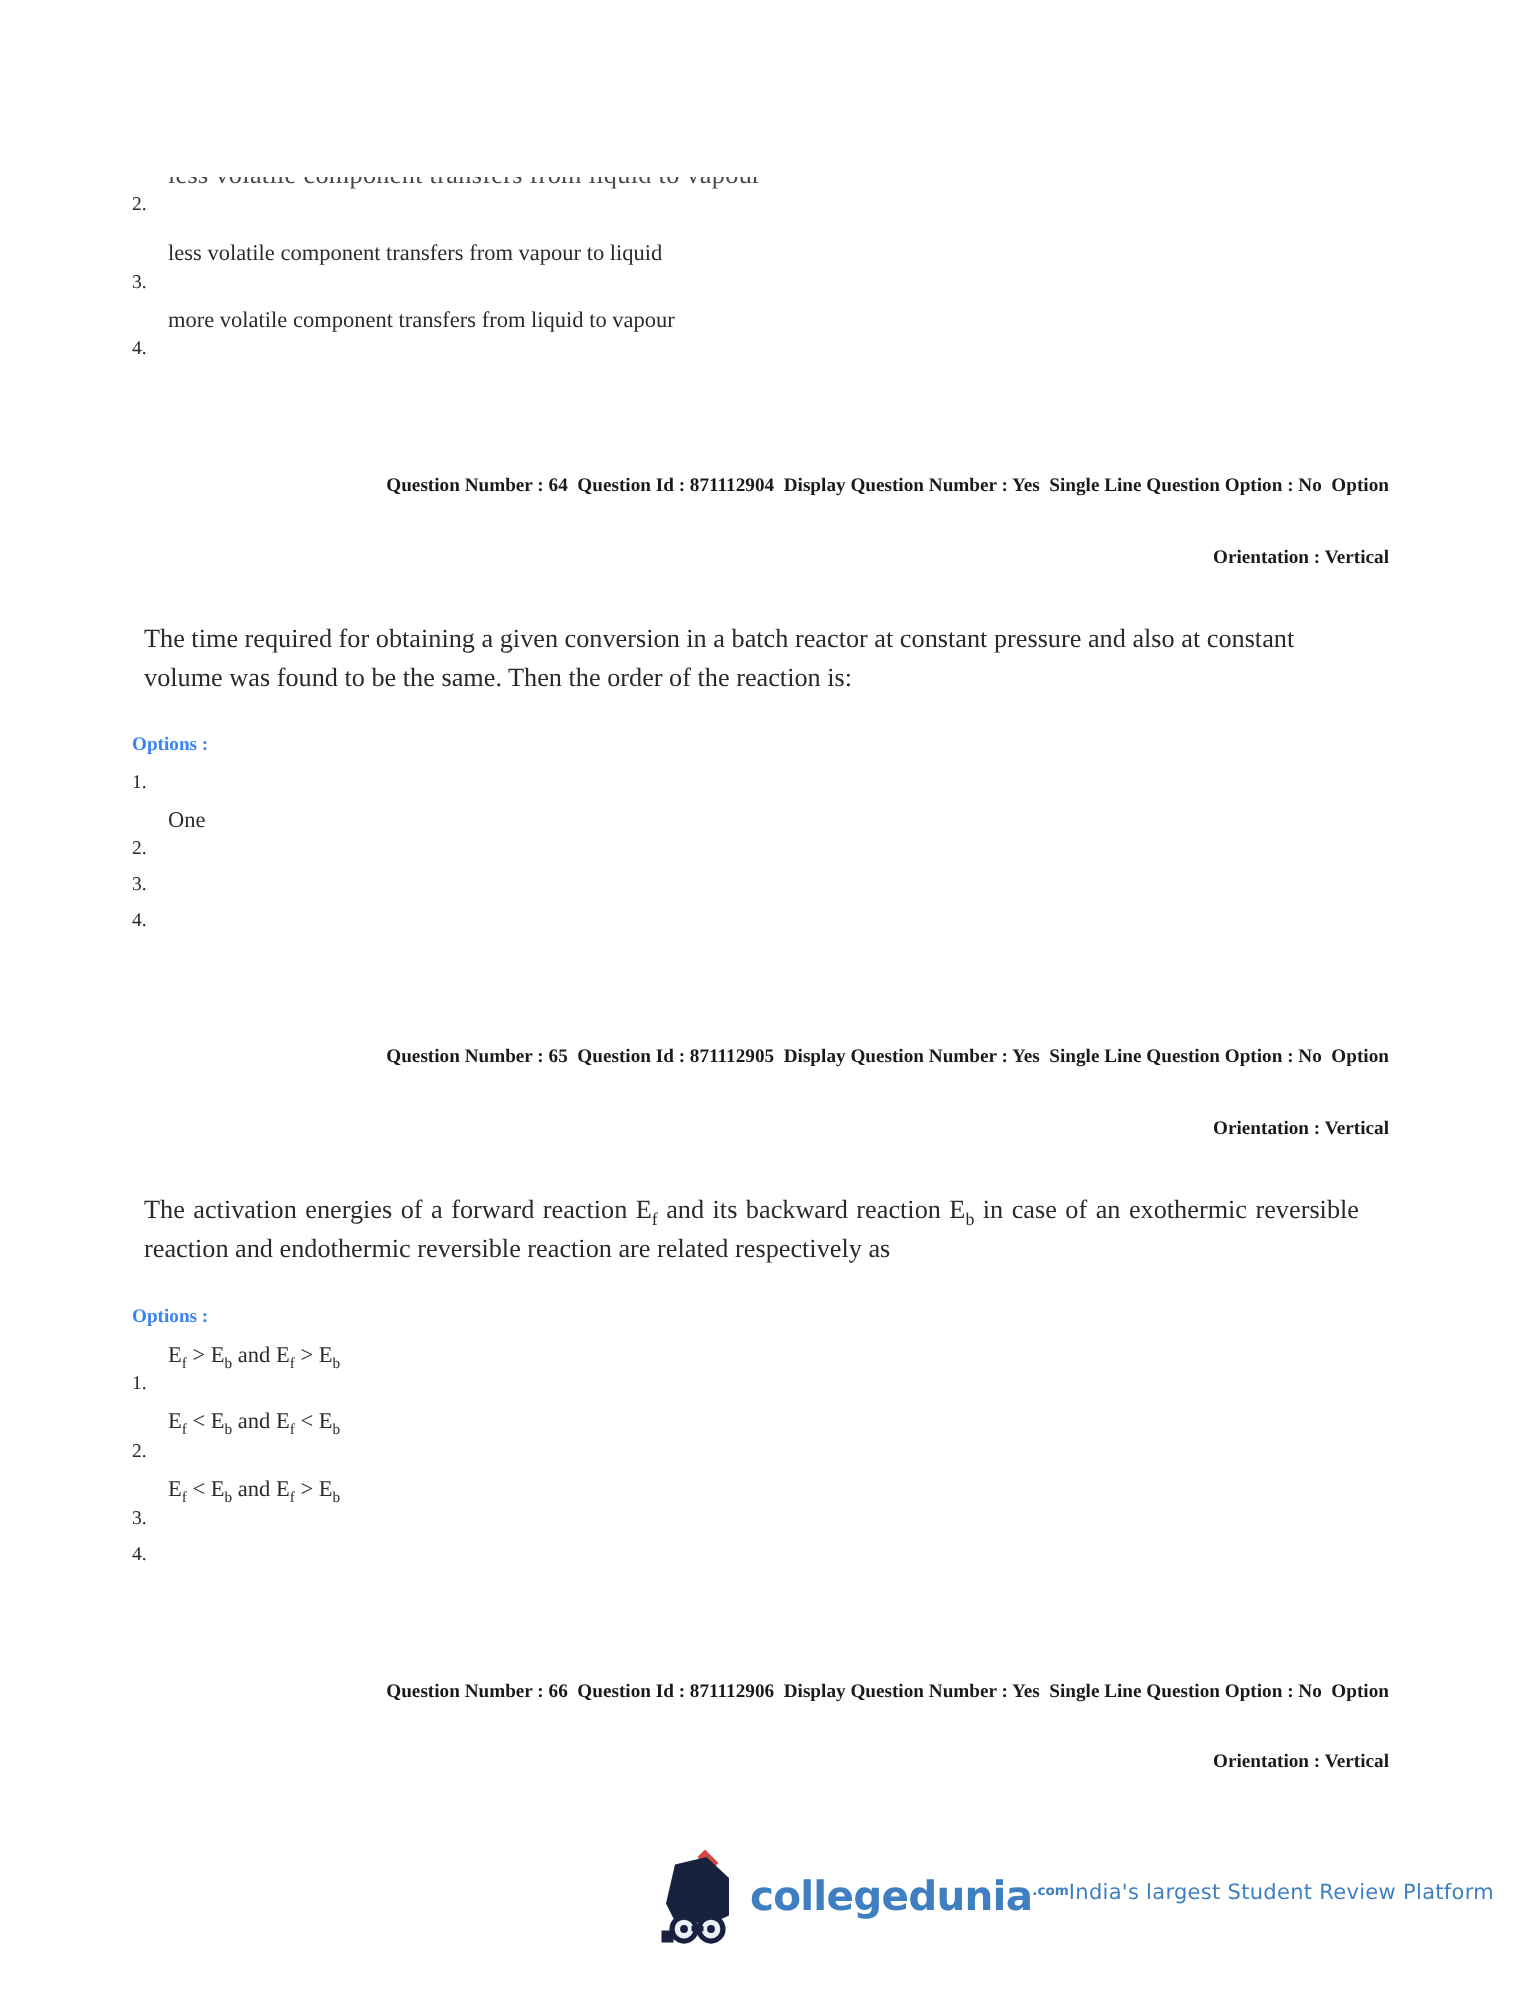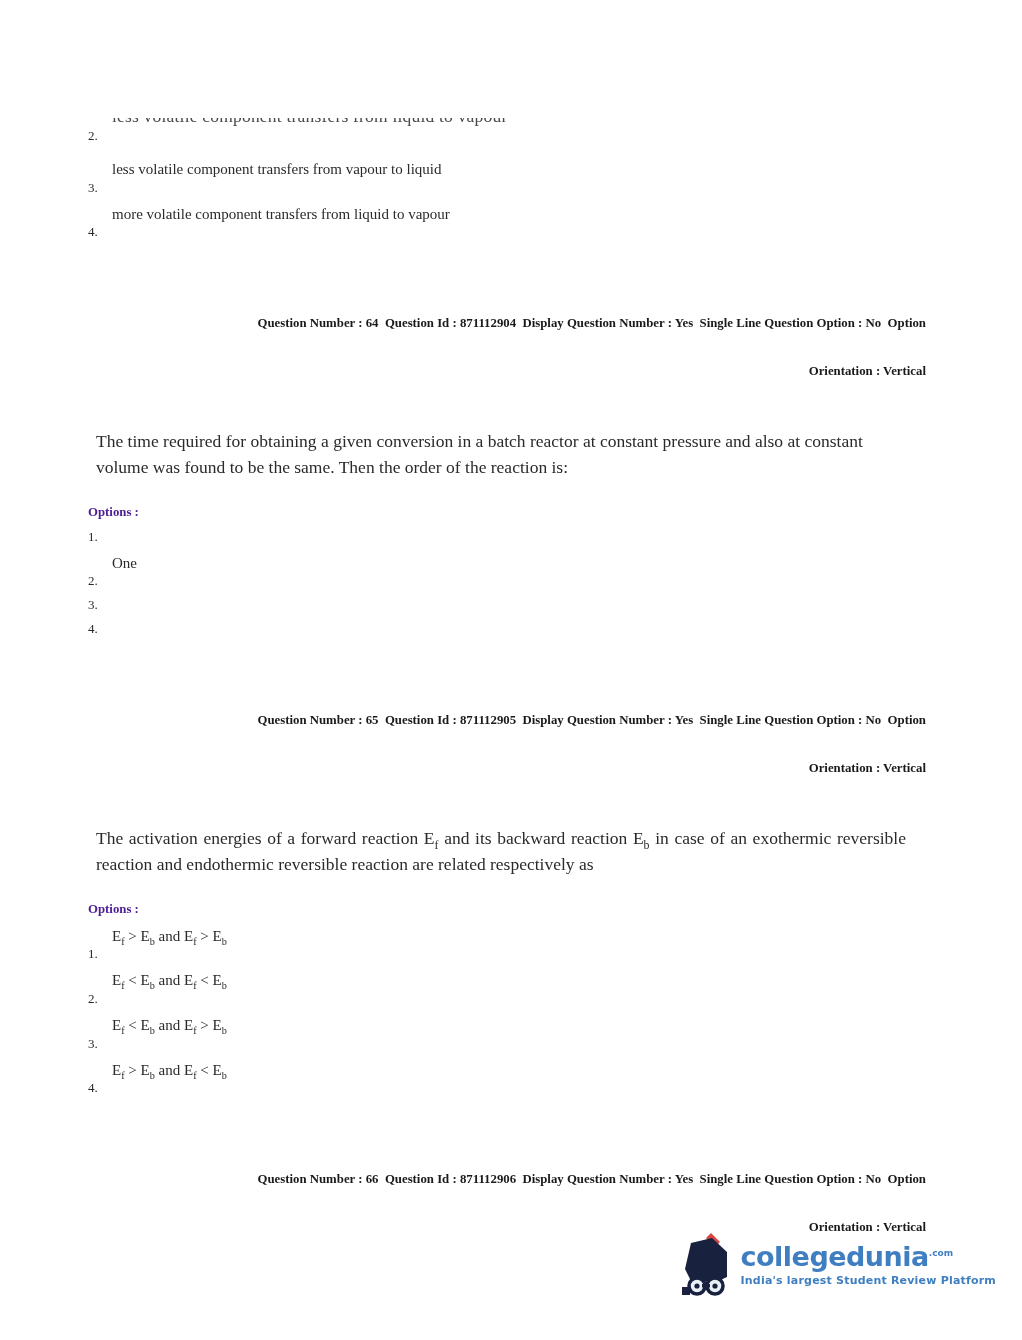--- a/index.html
+++ b/index.html
@@ -27,46 +27,46 @@
   .option { margin-bottom: 9px; }
   .opt-text { font-size: 15px; line-height: 1.25; padding-left: 24px; color: #2a2a2a; }
 
   .question { margin-top: 44px; }
   .q-header {
     font-size: 12.8px; font-weight: bold; color: #1a1a1a;
     line-height: 1.25; white-space: pre-wrap; text-align: right;
   }
   .q-text {
     font-size: 17.5px; line-height: 1.5; color: #2a2a2a;
-    padding-left: 8px; margin-top: 16px; max-width: 818px;
+    padding-left: 8px; margin-top: 0; max-width: 818px;
   }
   .q-text.justify { text-align: justify; }
-  .options-label { font-size: 12.8px; font-weight: bold; color: #4c1d95; margin-top: 24px; }
+  .options-label { font-size: 12.8px; font-weight: bold; color: #3b82f6; margin-top: 24px; }
   .options { margin-top: 10px; }
   sub { font-size: 0.68em; line-height: 0; }
 
   
   .logo {
     position: absolute; top: 1233px; right: 26px;
     display: flex; align-items: center; gap: 8px;
   }
   .logo-mark { display: inline-block; width: 52px; height: 64px; }
-  .logo-text-wrap { display: flex; flex-direction: column; }
+  .logo-text-wrap { display: flex; flex-direction: row; }
   .logo-brand {
     font-family: "DejaVu Sans", sans-serif;
     font-weight: bold; font-size: 27px; letter-spacing: -0.5px;
     color: #3f7fc1; line-height: 1.05;
   }
   .logo-suffix {
     font-size: 9px; font-weight: bold; color: #3f7fc1;
     vertical-align: super; letter-spacing: 0;
   }
   .logo-tagline {
     font-family: "DejaVu Sans", sans-serif;
-    font-size: 11px; font-weight: bold; color: #3f7fc1;
+    font-size: 14px; font-weight: normal; color: #3f7fc1;
     margin-top: 3px; letter-spacing: 0.2px;
   }
 </style>
 </head>
 <body>
 
 <div class="page">
   <div class="content">
 
     <section>
@@ -123,21 +123,20 @@
         </div>
         <div class="option">
           <div class="opt-text">E<sub>f</sub> &lt; E<sub>b</sub> and E<sub>f</sub> &lt; E<sub>b</sub></div>
           <div class="opt-num">2.</div>
         </div>
         <div class="option">
           <div class="opt-text">E<sub>f</sub> &lt; E<sub>b</sub> and E<sub>f</sub> &gt; E<sub>b</sub></div>
           <div class="opt-num">3.</div>
         </div>
         <div class="option">
-          <div class="opt-text">E<sub>f</sub> &gt; E<sub>b</sub> and E<sub>f</sub> &lt; E<sub>b</sub></div>
           <div class="opt-num">4.</div>
         </div>
       </div>
     </section>
 
     <section class="question">
       <div class="q-header">
         <div>Question Number : 66  Question Id : 871112906  Display Question Number : Yes  Single Line Question Option : No  Option</div>
         <div>Orientation : Vertical</div>
       </div>

